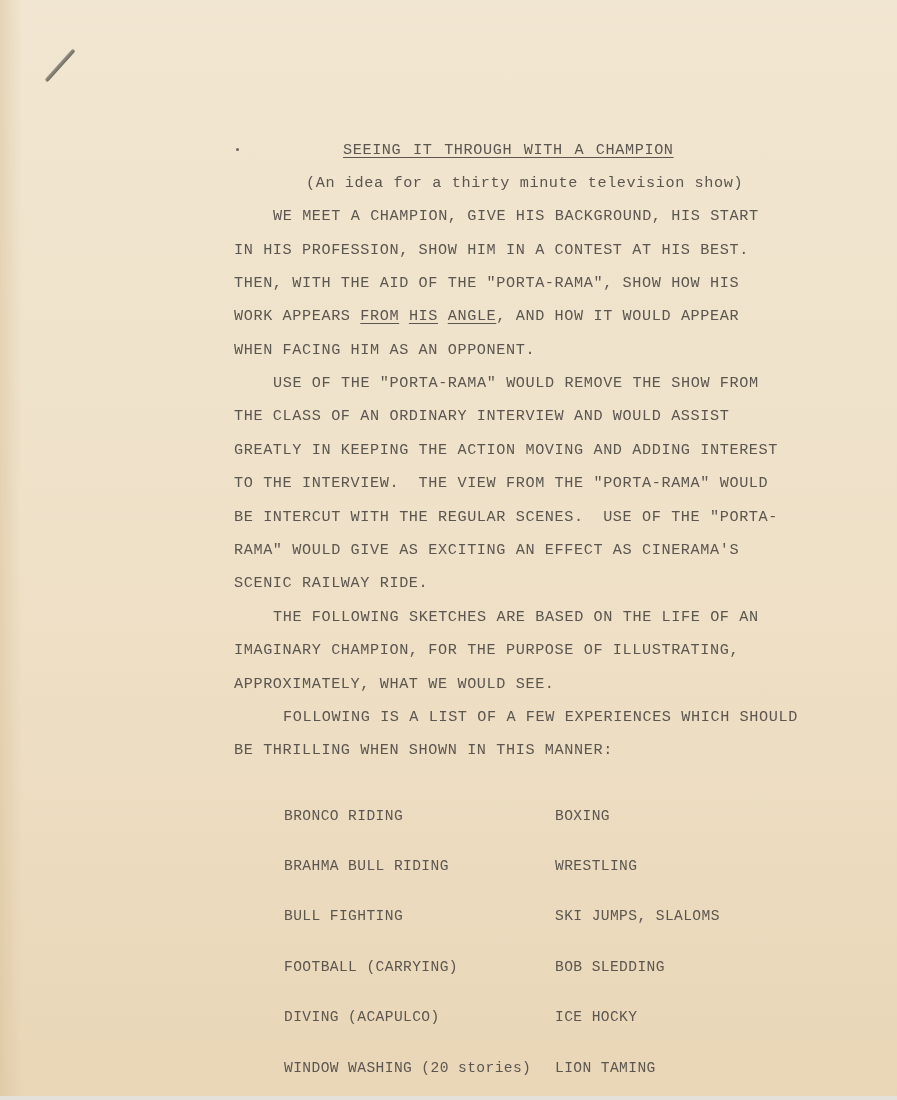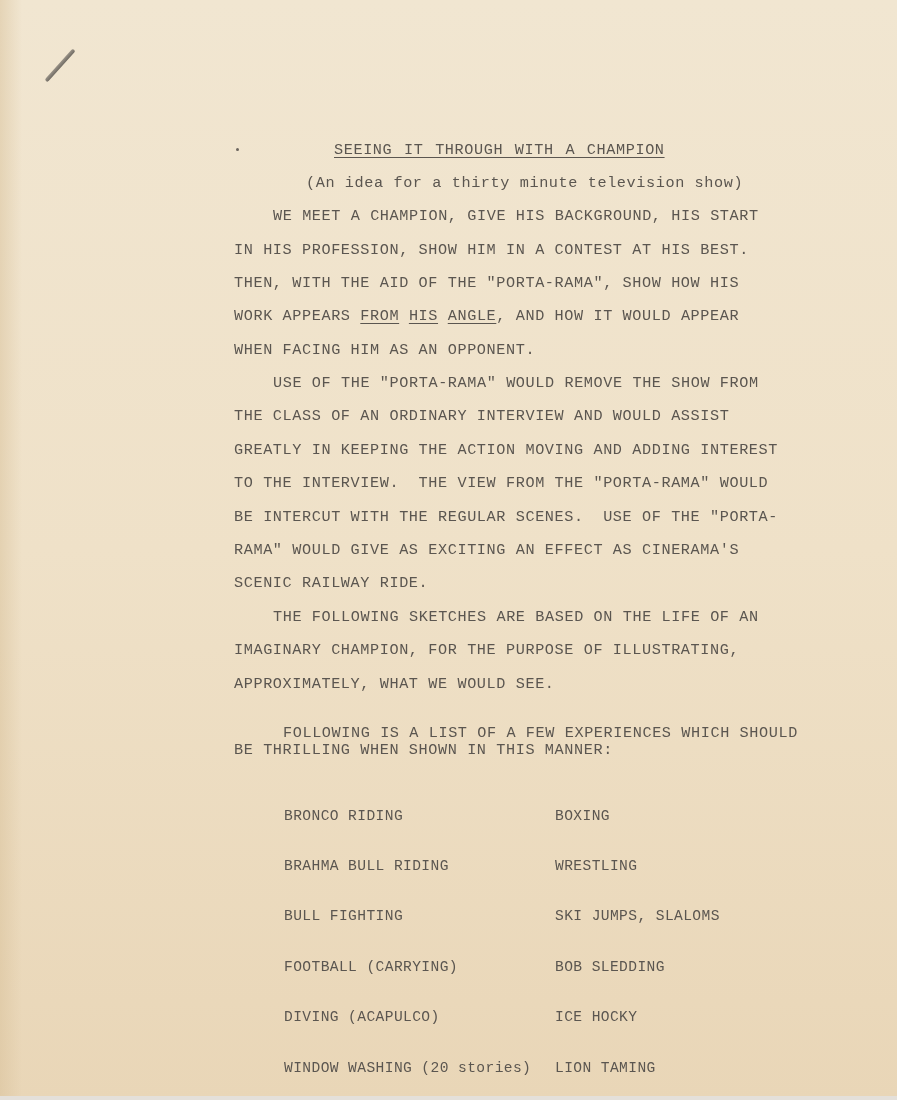--- a/index.html
+++ b/index.html
@@ -41,42 +41,42 @@
 </style>
 </head>
 <body>
 
 <div class="page">
   <div class="edge-left"></div>
   <div class="edge-bottom"></div>
   <div class="staple"></div>
   <div class="bullet"></div>
 
-  <div class="line title" style="left:334px; top:141px;">SEEING IT THROUGH WITH A CHAMPION</div>
+  <div class="line title" style="left:343px; top:141px;">SEEING IT THROUGH WITH A CHAMPION</div>
   <div class="line" style="left:306px; top:174px;">(An idea for a thirty minute television show)</div>
 
   <div class="line" style="left:273px; top:207px;">WE MEET A CHAMPION, GIVE HIS BACKGROUND, HIS START</div>
   <div class="line" style="left:234px; top:241px;text-align:right;">IN HIS PROFESSION, SHOW HIM IN A CONTEST AT HIS BEST.</div>
   <div class="line" style="left:234px; top:274px;">THEN, WITH THE AID OF THE "PORTA-RAMA", SHOW HOW HIS</div>
   <div class="line" style="left:234px; top:307px;"><span>WORK APPEARS </span><span class="u">FROM</span> <span class="u">HIS</span> <span class="u">ANGLE</span><span>, AND HOW IT WOULD APPEAR</span></div>
   <div class="line" style="left:234px; top:341px;">WHEN FACING HIM AS AN OPPONENT.</div>
 
   <div class="line" style="left:273px; top:374px;">USE OF THE "PORTA-RAMA" WOULD REMOVE THE SHOW FROM</div>
   <div class="line" style="left:234px; top:407px;">THE CLASS OF AN ORDINARY INTERVIEW AND WOULD ASSIST</div>
   <div class="line" style="left:234px; top:441px;">GREATLY IN KEEPING THE ACTION MOVING AND ADDING INTEREST</div>
   <div class="line" style="left:234px; top:474px;">TO THE INTERVIEW.  THE VIEW FROM THE "PORTA-RAMA" WOULD</div>
   <div class="line" style="left:234px; top:508px;text-align:center;">BE INTERCUT WITH THE REGULAR SCENES.  USE OF THE "PORTA-</div>
   <div class="line" style="left:234px; top:541px;">RAMA" WOULD GIVE AS EXCITING AN EFFECT AS CINERAMA'S</div>
   <div class="line" style="left:234px; top:574px;text-align:right;">SCENIC RAILWAY RIDE.</div>
 
   <div class="line" style="left:273px; top:608px;">THE FOLLOWING SKETCHES ARE BASED ON THE LIFE OF AN</div>
   <div class="line" style="left:234px; top:641px;">IMAGINARY CHAMPION, FOR THE PURPOSE OF ILLUSTRATING,</div>
   <div class="line" style="left:234px; top:675px;">APPROXIMATELY, WHAT WE WOULD SEE.</div>
 
-  <div class="line" style="left:283px; top:724px;">FOLLOWING IS A LIST OF A FEW EXPERIENCES WHICH SHOULD</div>
+  <div class="line" style="left:283px; top:708px;">FOLLOWING IS A LIST OF A FEW EXPERIENCES WHICH SHOULD</div>
   <div class="line" style="left:234px; top:741px;">BE THRILLING WHEN SHOWN IN THIS MANNER:</div>
 
   <div class="list" style="left:284px; top:774px;">
     <div>BRONCO RIDING</div>
     <div>BRAHMA BULL RIDING</div>
     <div>BULL FIGHTING</div>
     <div>FOOTBALL (CARRYING)</div>
     <div>DIVING (ACAPULCO)</div>
     <div>WINDOW WASHING (20 stories)</div>
     

